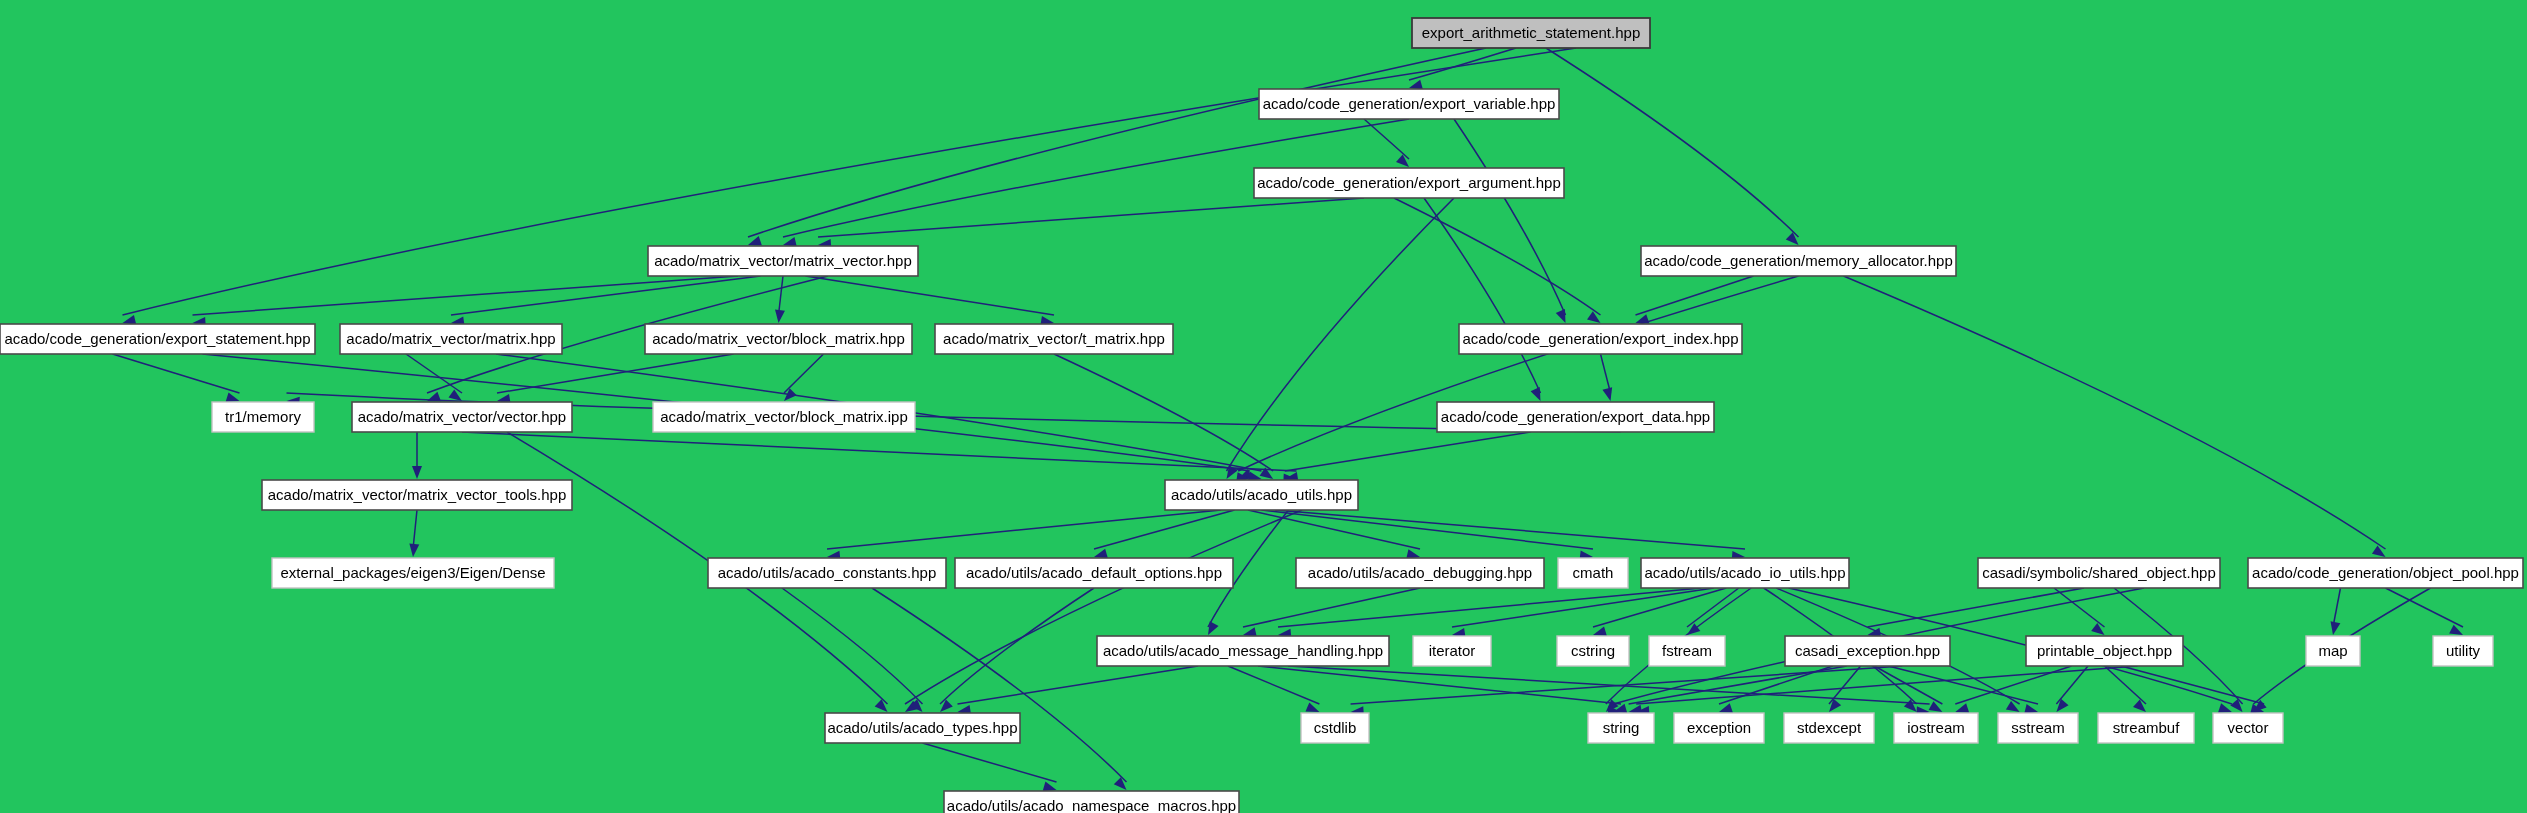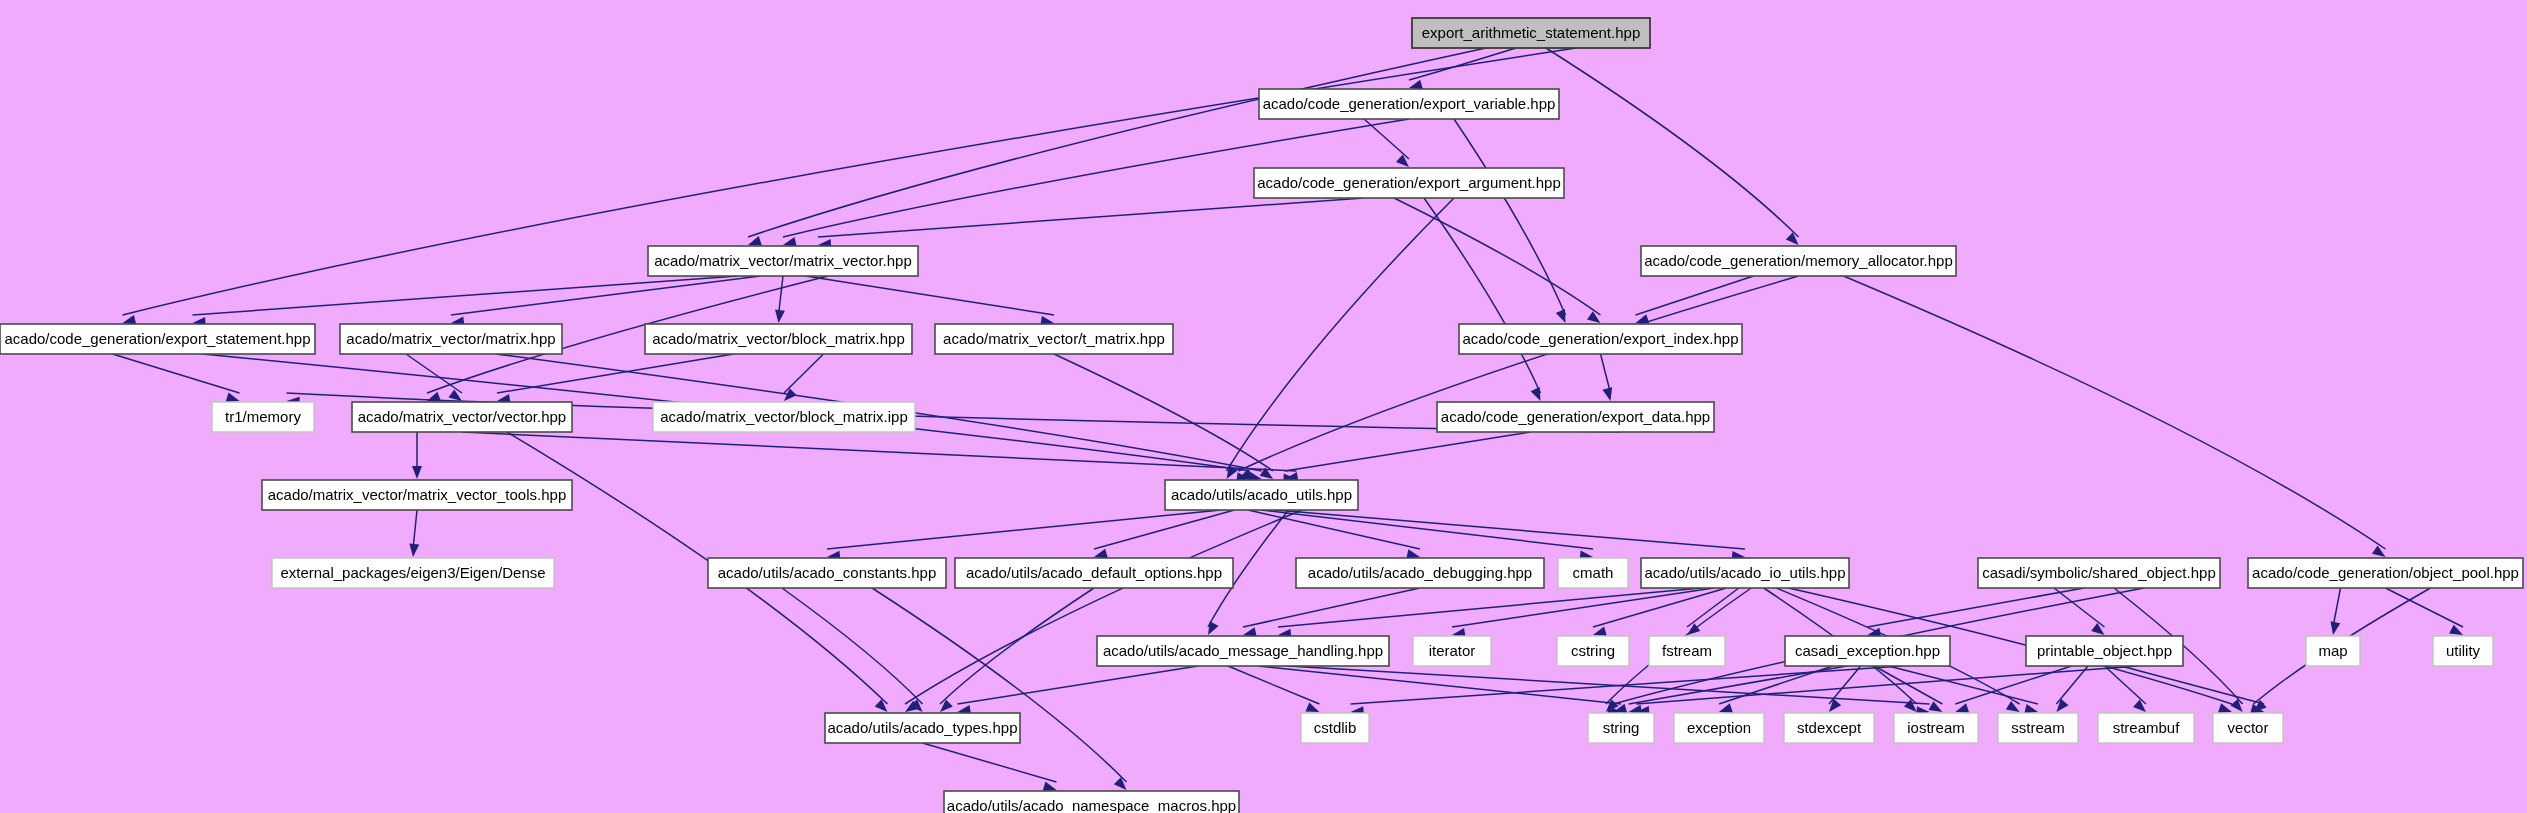--- a/index.html
+++ b/index.html
@@ -1,17 +1,17 @@
 <!DOCTYPE html>
 <html><head>
 <meta charset="utf-8">
 <style>
   html,body{margin:0;padding:0;background:#ffffff;}
   body{font-family:"Liberation Sans", sans-serif;}
-  #graph-wrap{position:relative;width:2527px;height:813px;background:#f0abfc;overflow:hidden;}
+  #graph-wrap{position:relative;width:2527px;height:813px;background:#22c55e;overflow:hidden;}
   svg#graph{position:absolute;left:0;top:0;width:2527px;height:813px;display:block;}
   .node-rect{fill:#ffffff;stroke:#4a4a4a;stroke-width:1.6px;}
   .node-rect.root{fill:#bfbfbf;stroke:#3a3a3a;stroke-width:1.8px;}
   .node-rect.leaf{fill:#ffffff;stroke:#c2c2c2;stroke-width:1.4px;}
   .node-label{font-family:"Liberation Sans", sans-serif;fill:#000000;font-size:15px;text-anchor:middle;dominant-baseline:middle;}
   .edge{fill:none;stroke:#20207a;stroke-width:1.5px;}
   .arrowhead{fill:#20207a;stroke:none;}
   .node-g{cursor:default;}
 </style>
 </head>

